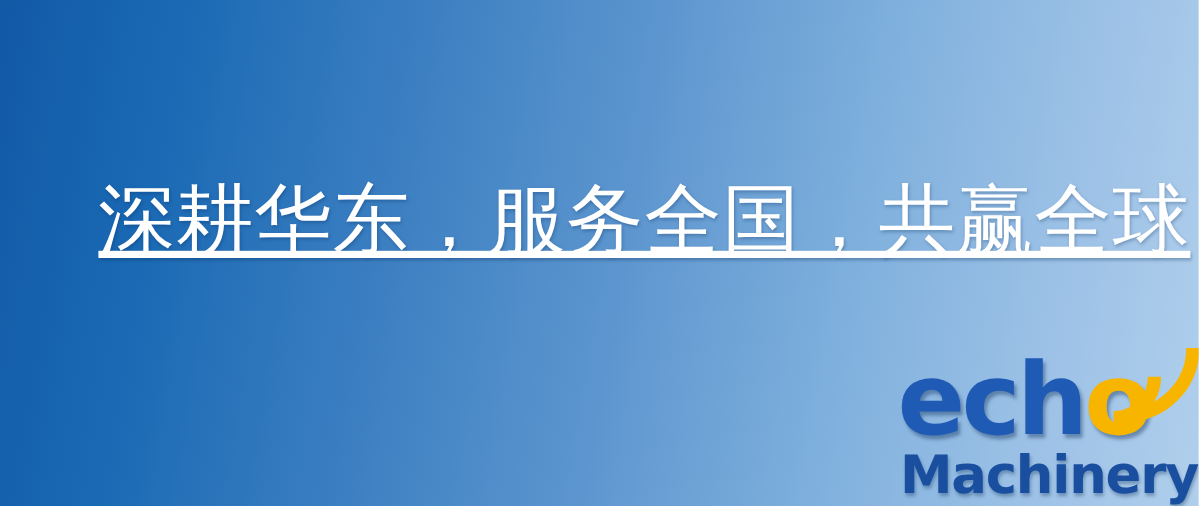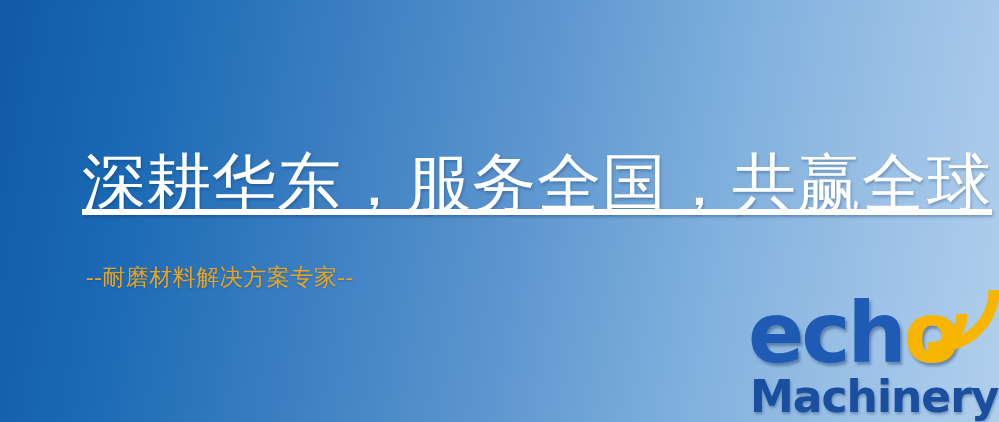--- a/index.html
+++ b/index.html
@@ -109,21 +109,20 @@
     letter-spacing: 0;
   }
 </style>
 </head>
 <body>
 
 <div id="banner">
 
   <div id="headline">深耕华东，服务全国，共赢全球</div>
 
-  <div id="subtitle">--耐磨材料解决方案专家--</div>
 
   <div id="logo">
 
     <div id="logo-word">
       <span class="ech">ech</span><span class="oh">o</span>
     </div>
 
     <svg id="logo-waves" viewBox="0 0 72 62">
       <g fill="none" stroke="#f8b500" stroke-width="11" stroke-linecap="butt">
         <path d="M 8 56 A 34 34 0 0 0 42 22"></path>

